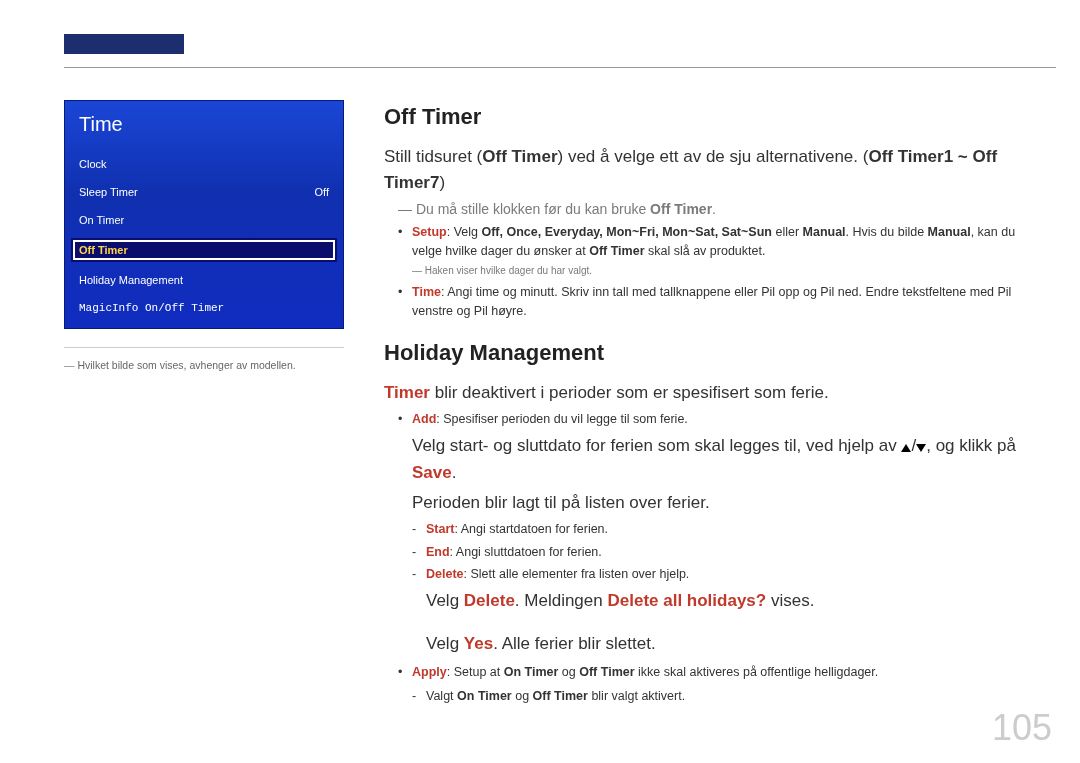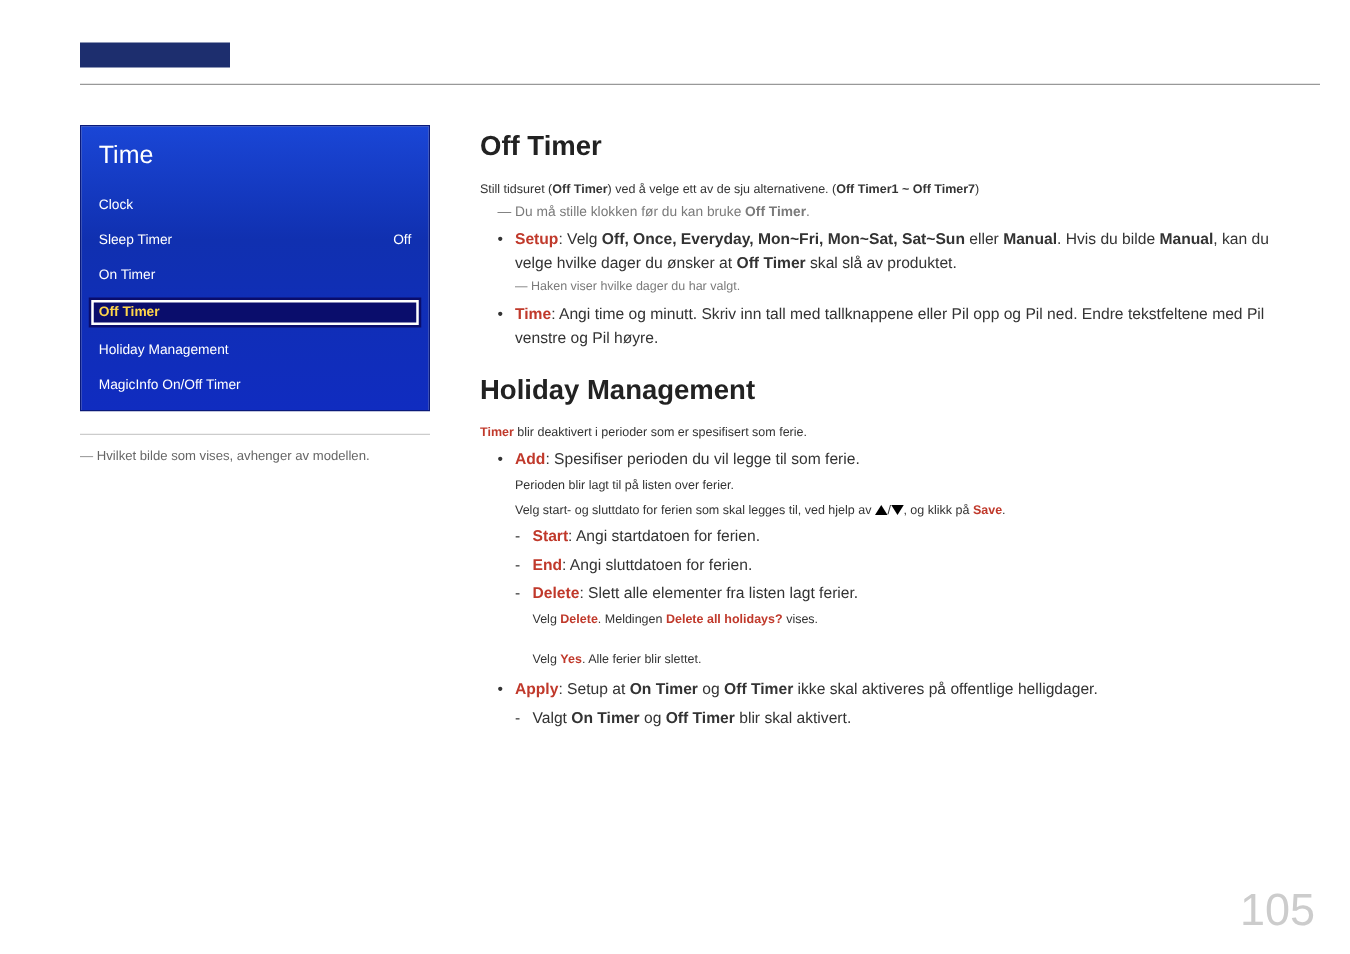--- a/index.html
+++ b/index.html
@@ -54,22 +54,22 @@
     outline-offset: -4px;
     margin: 4px 6px;
     padding: 6px 8px;
   }
   .menu-item.selected .mi-label { color: #ffd54a; font-weight: bold; }
   .hr { height: 1px; background: #ccc; margin: 18px 0 10px; }
   .footnote { font-size: 10.5px; color: #666; line-height: 1.4; }
   .footnote::before { content: "―  "; color: #888; }
 
   h2.section { font-size: 22px; font-weight: bold; color: #222; margin: 4px 0 14px; }
-  .body-text { font-size: 10px; line-height: 1.55; color: #333; }
-  .note-line { font-size: 11px; color: #7a7a7a; margin: 4px 0 6px; padding-left: 14px; }
+  .body-text { font-size: 17px; line-height: 1.55; color: #333; }
+  .note-line { font-size: 14px; color: #7a7a7a; margin: 4px 0 6px; padding-left: 14px; }
   .note-line::before { content: "― "; }
   .sub-note { font-size: 10px; color: #7a7a7a; margin: 2px 0 4px 28px; }
   .sub-note::before { content: "― "; }
   .kw { color: #c0392b; font-weight: bold; }
   .bold { font-weight: bold; }
 
   ul.doc { list-style: none; margin: 4px 0 18px 14px; }
   ul.doc > li { position: relative; padding-left: 14px; margin: 4px 0; font-size: 12.5px; line-height: 1.55; }
   ul.doc > li::before { content: "•"; position: absolute; left: 0; top: 0; color: #333; }
 
@@ -122,21 +122,21 @@
         <span></span>
       </div>
       <div class="menu-item selected">
         <span class="mi-label">Off Timer</span>
         <span></span>
       </div>
       <div class="menu-item">
         <span class="mi-label">Holiday Management</span>
         <span></span>
       </div>
-      <div class="menu-item" style="padding-bottom:14px;">
+      <div class="menu-item" style="padding-bottom:14px;font-family:Liberation Mono, monospace;">
         <span class="mi-label">MagicInfo On/Off Timer</span>
         <span></span>
       </div>
     </div>
     <div class="hr"></div>
     <div class="footnote">Hvilket bilde som vises, avhenger av modellen.</div>
   </div>
 
   <div class="right-col">
 
@@ -157,43 +157,43 @@
       </li>
     </ul>
 
     <h2 class="section">Holiday Management</h2>
     <p class="body-text">
       <span class="kw">Timer</span><span> blir deaktivert i perioder som er spesifisert som ferie.</span>
     </p>
     <ul class="doc">
       <li>
         <span class="kw">Add</span><span>: Spesifiser perioden du vil legge til som ferie.</span>
-        <div class="body-text" style="margin-top:4px;">Perioden blir lagt til på listen over ferier.</div>
         <div class="body-text" style="margin-top:4px;">
           <span>Velg start- og sluttdato for ferien som skal legges til, ved hjelp av </span><span class="tri-up"></span><span>/</span><span class="tri-down"></span><span>, og klikk på </span><span class="kw">Save</span><span>.</span>
         </div>
+        <div class="body-text" style="margin-top:4px;">Perioden blir lagt til på listen over ferier.</div>
         <ul class="dash" style="margin-left:0;">
           <li><span class="kw">Start</span><span>: Angi startdatoen for ferien.</span></li>
           <li><span class="kw">End</span><span>: Angi sluttdatoen for ferien.</span></li>
           <li>
-            <span class="kw">Delete</span><span>: Slett alle elementer fra listen lagt ferier.</span>
+            <span class="kw">Delete</span><span>: Slett alle elementer fra listen over hjelp.</span>
             <div class="body-text" style="margin-top:3px;">
               <span>Velg </span><span class="kw">Delete</span><span>. Meldingen </span><span class="kw">Delete all holidays?</span><span> vises.</span>
             </div>
             <div class="body-text" style="margin-top:17px;">
               <span>Velg </span><span class="kw">Yes</span><span>. Alle ferier blir slettet.</span>
             </div>
           </li>
         </ul>
       </li>
       <li>
         <span class="kw">Apply</span><span>: Setup at </span><span class="bold">On Timer</span><span> og </span><span class="bold">Off Timer</span><span> ikke skal aktiveres på offentlige helligdager.</span>
         <ul class="dash" style="margin-left:0;">
           <li>
-            <span>Valgt </span><span class="bold">On Timer</span><span> og </span><span class="bold">Off Timer</span><span> blir skal aktivert.</span>
+            <span>Valgt </span><span class="bold">On Timer</span><span> og </span><span class="bold">Off Timer</span><span> blir valgt aktivert.</span>
           </li>
         </ul>
       </li>
     </ul>
 
   </div>
 </div>
 
 <div class="page-number">105</div>
 

